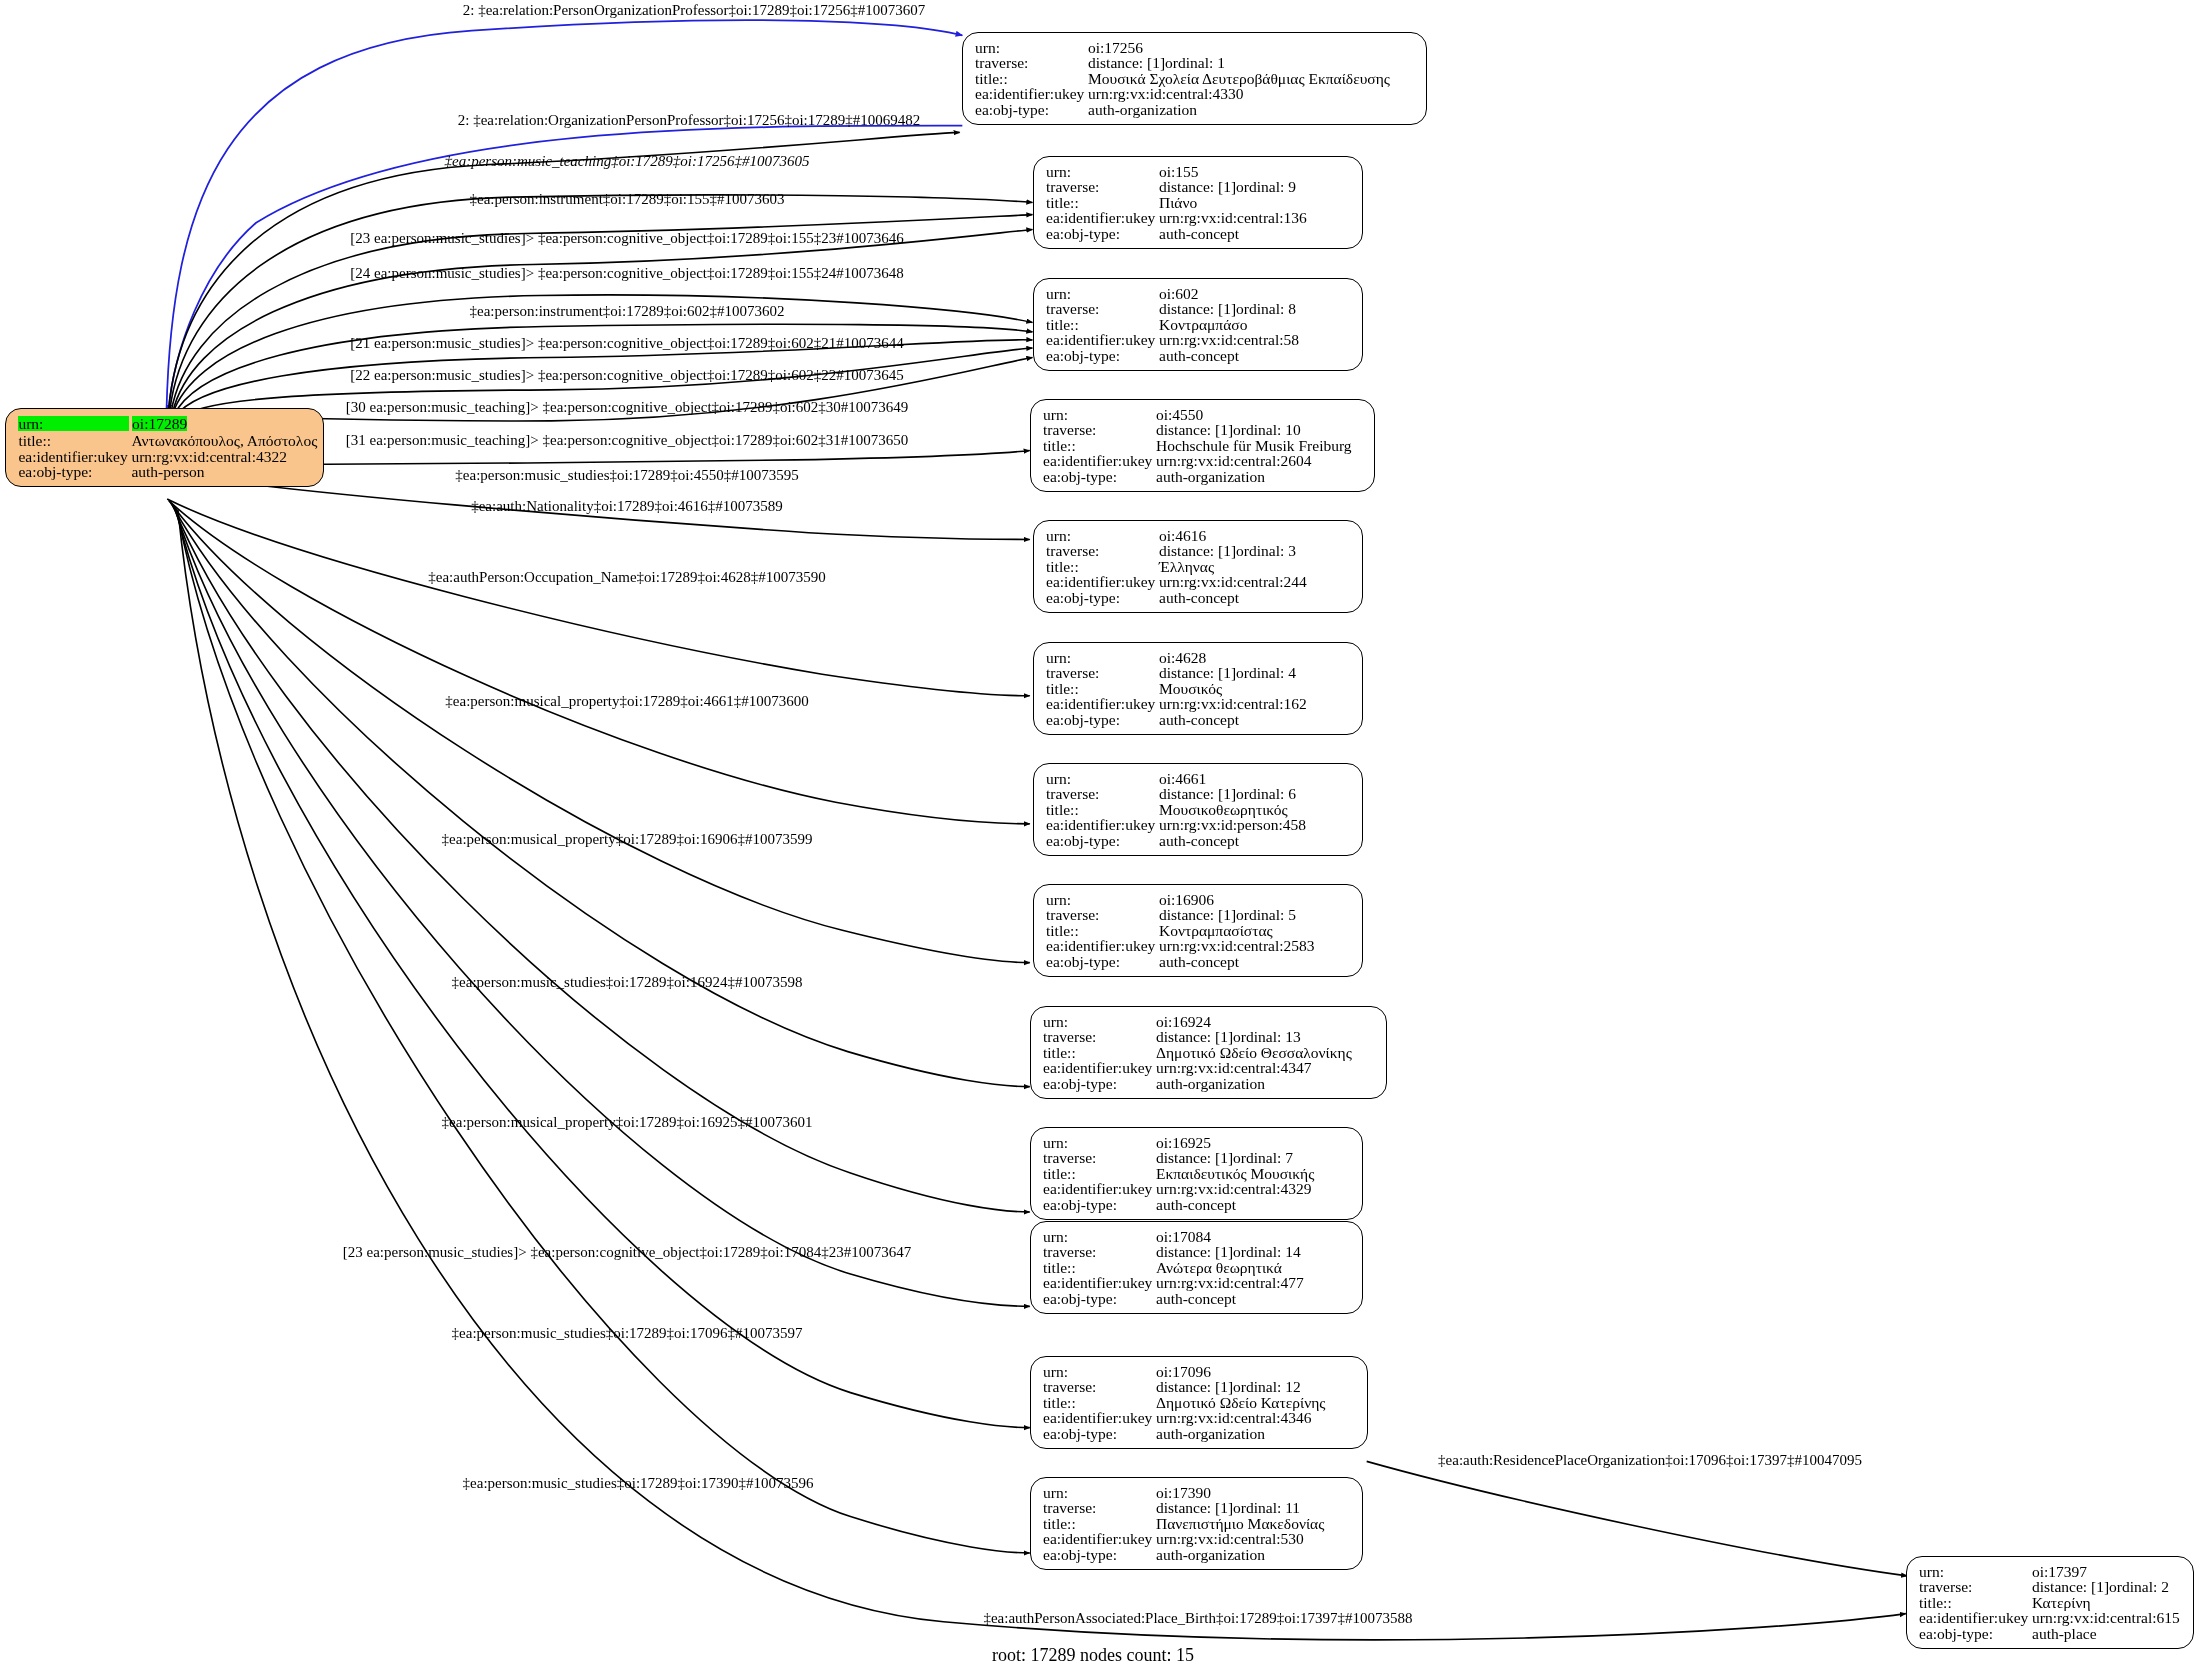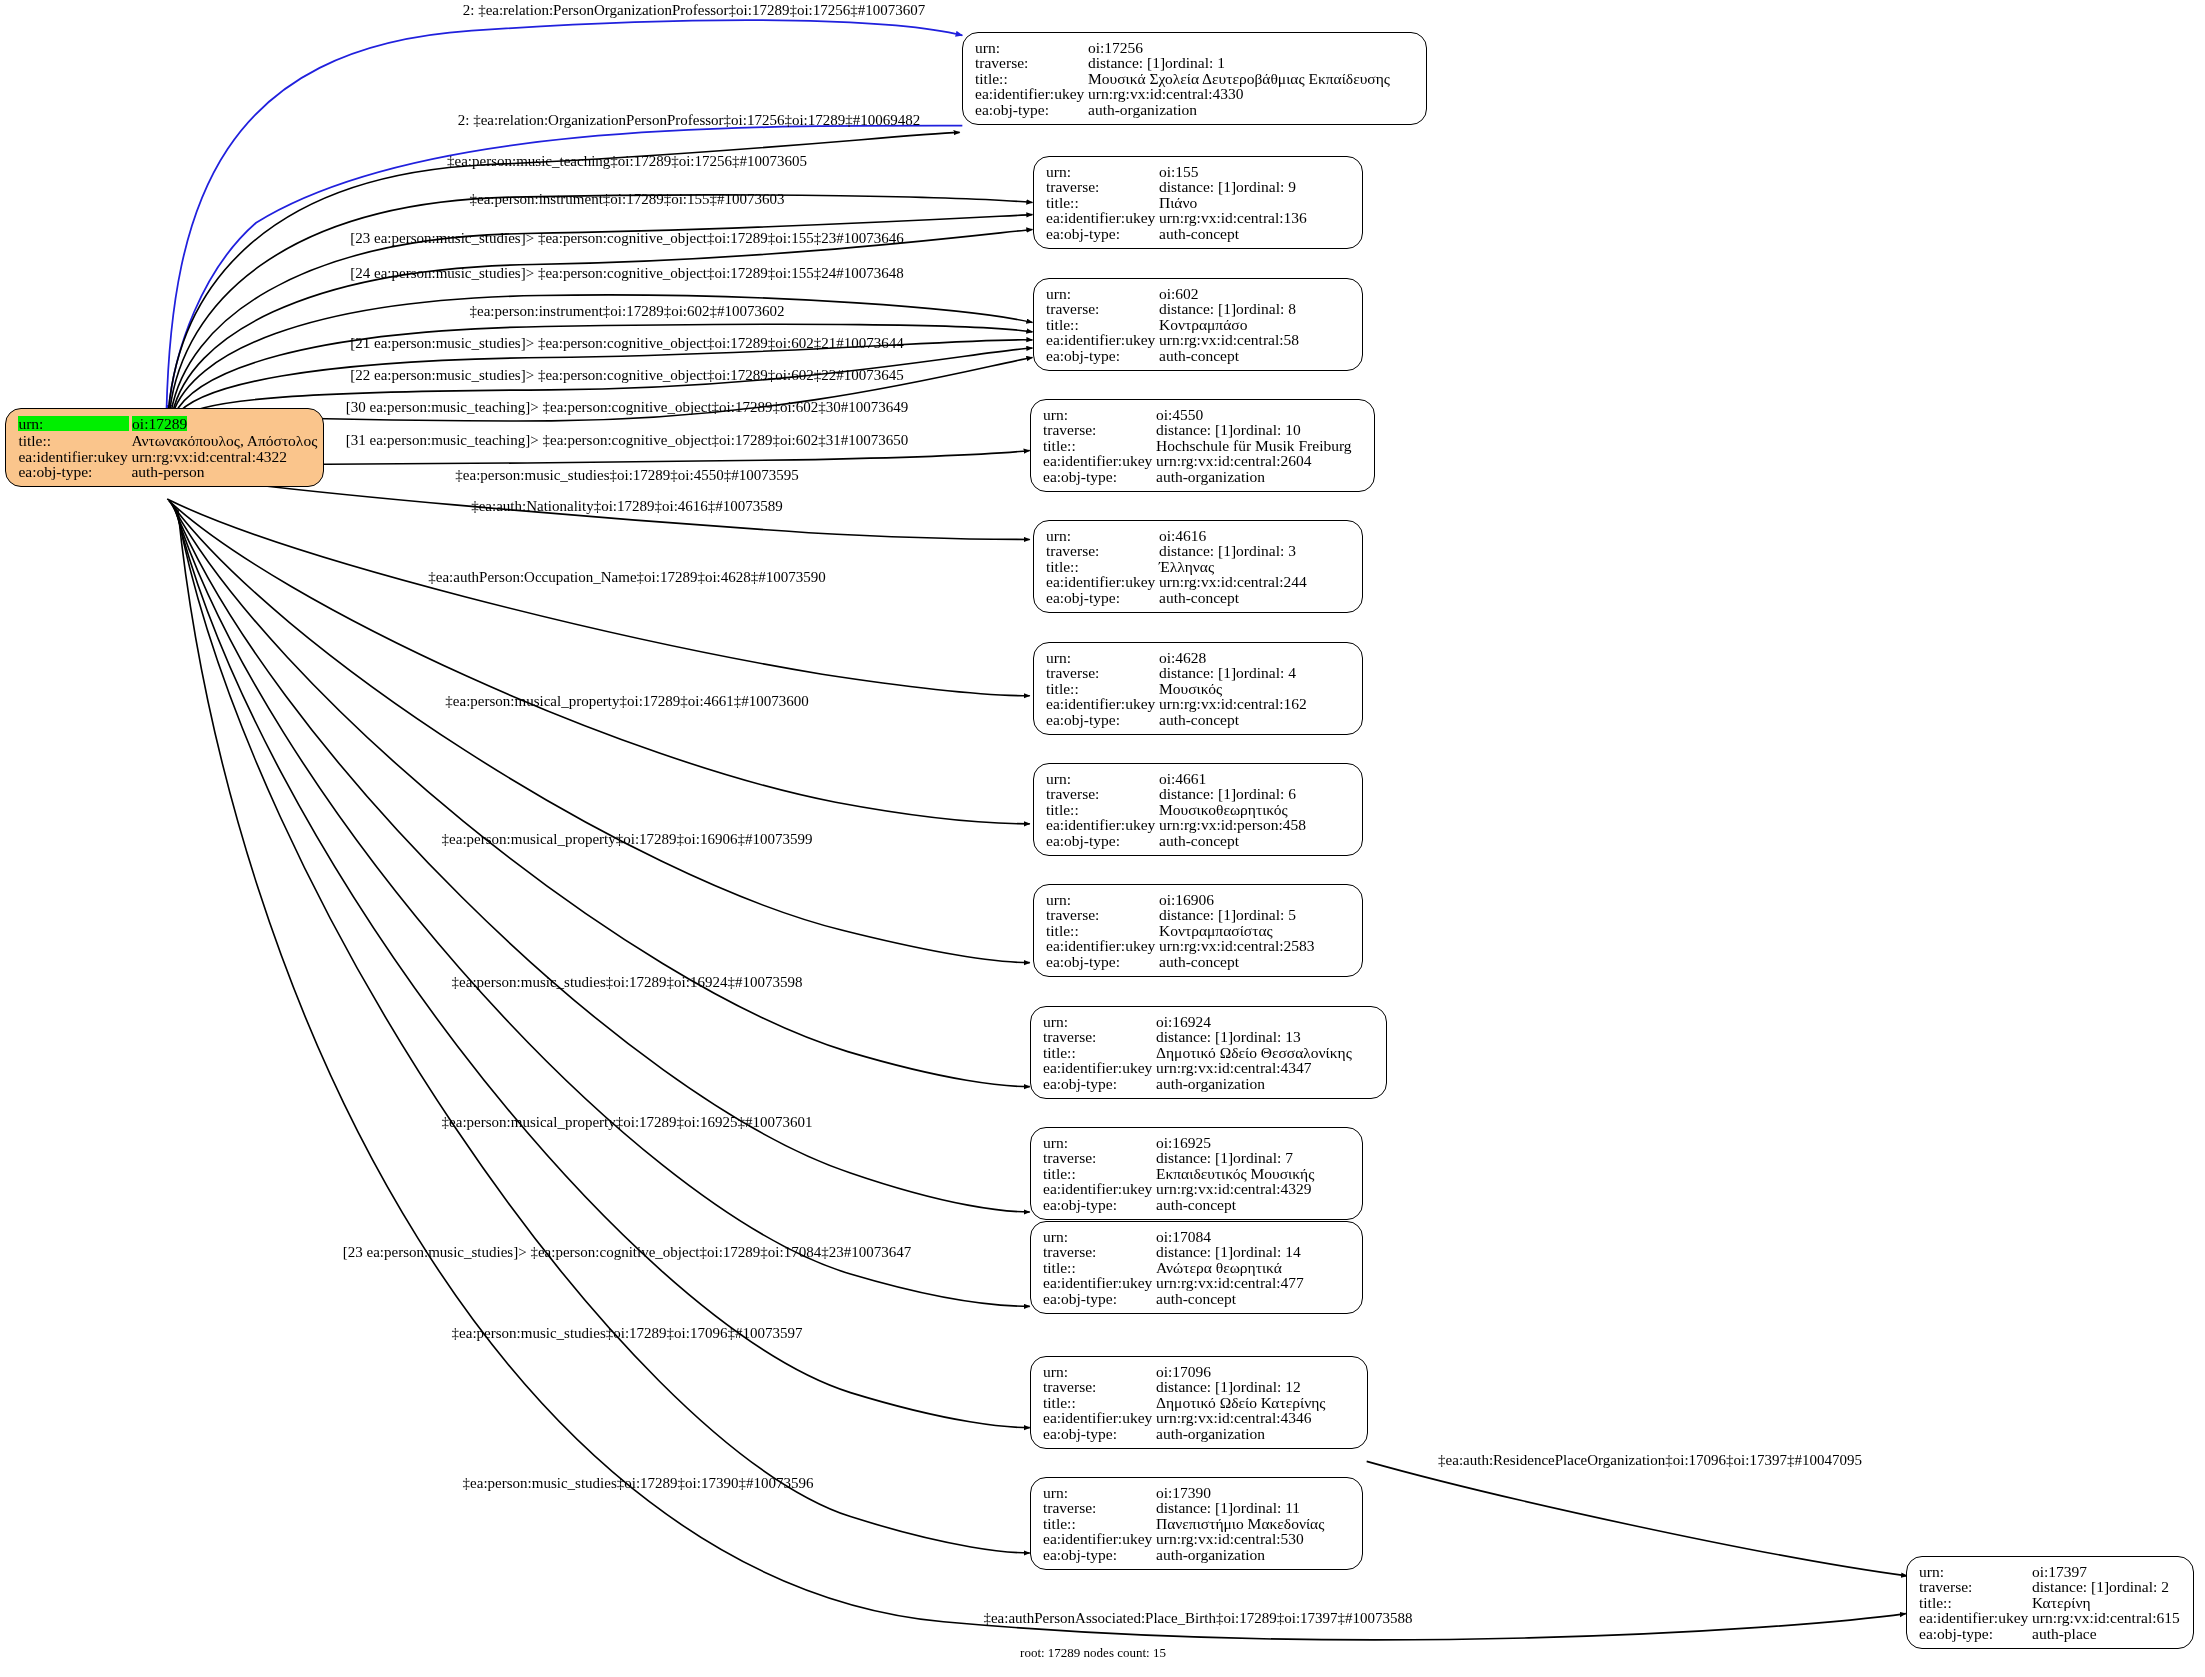--- a/index.html
+++ b/index.html
@@ -68,21 +68,21 @@
   .edge-label {
     position: absolute;
     font-size: 15px;
     color: #000000;
     white-space: nowrap;
     line-height: 1;
   }
   .edge-label.center { transform: translateX(-50%); }
   .caption {
     position: absolute;
-    font-size: 13px;
+    font-size: 18px;
     color: #000;
     white-space: nowrap;
     transform: translateX(-50%);
   }
 </style>
 </head>
 <body>
 
 <div id="stage">
 
@@ -496,21 +496,21 @@
       <span class="node-val">urn:rg:vx:id:central:615</span>
     </div>
     <div class="node-row">
       <span class="node-key">ea:obj-type:</span>
       <span class="node-val">auth-place</span>
     </div>
   </div>
 
   <div class="edge-label center" style="left:694px; top:3.4px;">2: ‡ea:relation:PersonOrganizationProfessor‡oi:17289‡oi:17256‡#10073607</div>
   <div class="edge-label center" style="left:689px; top:113px;">2: ‡ea:relation:OrganizationPersonProfessor‡oi:17256‡oi:17289‡#10069482</div>
-  <div class="edge-label center" style="left:627px;  top:154px;">‡ea:person:music_teaching‡oi:17289‡oi:17256‡#10073605</div>
+  <div class="edge-label center" style="left:627px;  top:154px;font-style:italic;">‡ea:person:music_teaching‡oi:17289‡oi:17256‡#10073605</div>
   <div class="edge-label center" style="left:627px;  top:192px;">‡ea:person:instrument‡oi:17289‡oi:155‡#10073603</div>
   <div class="edge-label center" style="left:627px;  top:231px;">[23 ea:person:music_studies]&gt; ‡ea:person:cognitive_object‡oi:17289‡oi:155‡23#10073646</div>
   <div class="edge-label center" style="left:627px;  top:266px;">[24 ea:person:music_studies]&gt; ‡ea:person:cognitive_object‡oi:17289‡oi:155‡24#10073648</div>
   <div class="edge-label center" style="left:627px;  top:304px;">‡ea:person:instrument‡oi:17289‡oi:602‡#10073602</div>
   <div class="edge-label center" style="left:627px;  top:336px;">[21 ea:person:music_studies]&gt; ‡ea:person:cognitive_object‡oi:17289‡oi:602‡21#10073644</div>
   <div class="edge-label center" style="left:627px;  top:368px;">[22 ea:person:music_studies]&gt; ‡ea:person:cognitive_object‡oi:17289‡oi:602‡22#10073645</div>
   <div class="edge-label center" style="left:627px;  top:400px;">[30 ea:person:music_teaching]&gt; ‡ea:person:cognitive_object‡oi:17289‡oi:602‡30#10073649</div>
   <div class="edge-label center" style="left:627px;  top:433px;">[31 ea:person:music_teaching]&gt; ‡ea:person:cognitive_object‡oi:17289‡oi:602‡31#10073650</div>
   <div class="edge-label center" style="left:627px;  top:468px;">‡ea:person:music_studies‡oi:17289‡oi:4550‡#10073595</div>
   <div class="edge-label center" style="left:627px;  top:499px;">‡ea:auth:Nationality‡oi:17289‡oi:4616‡#10073589</div>

